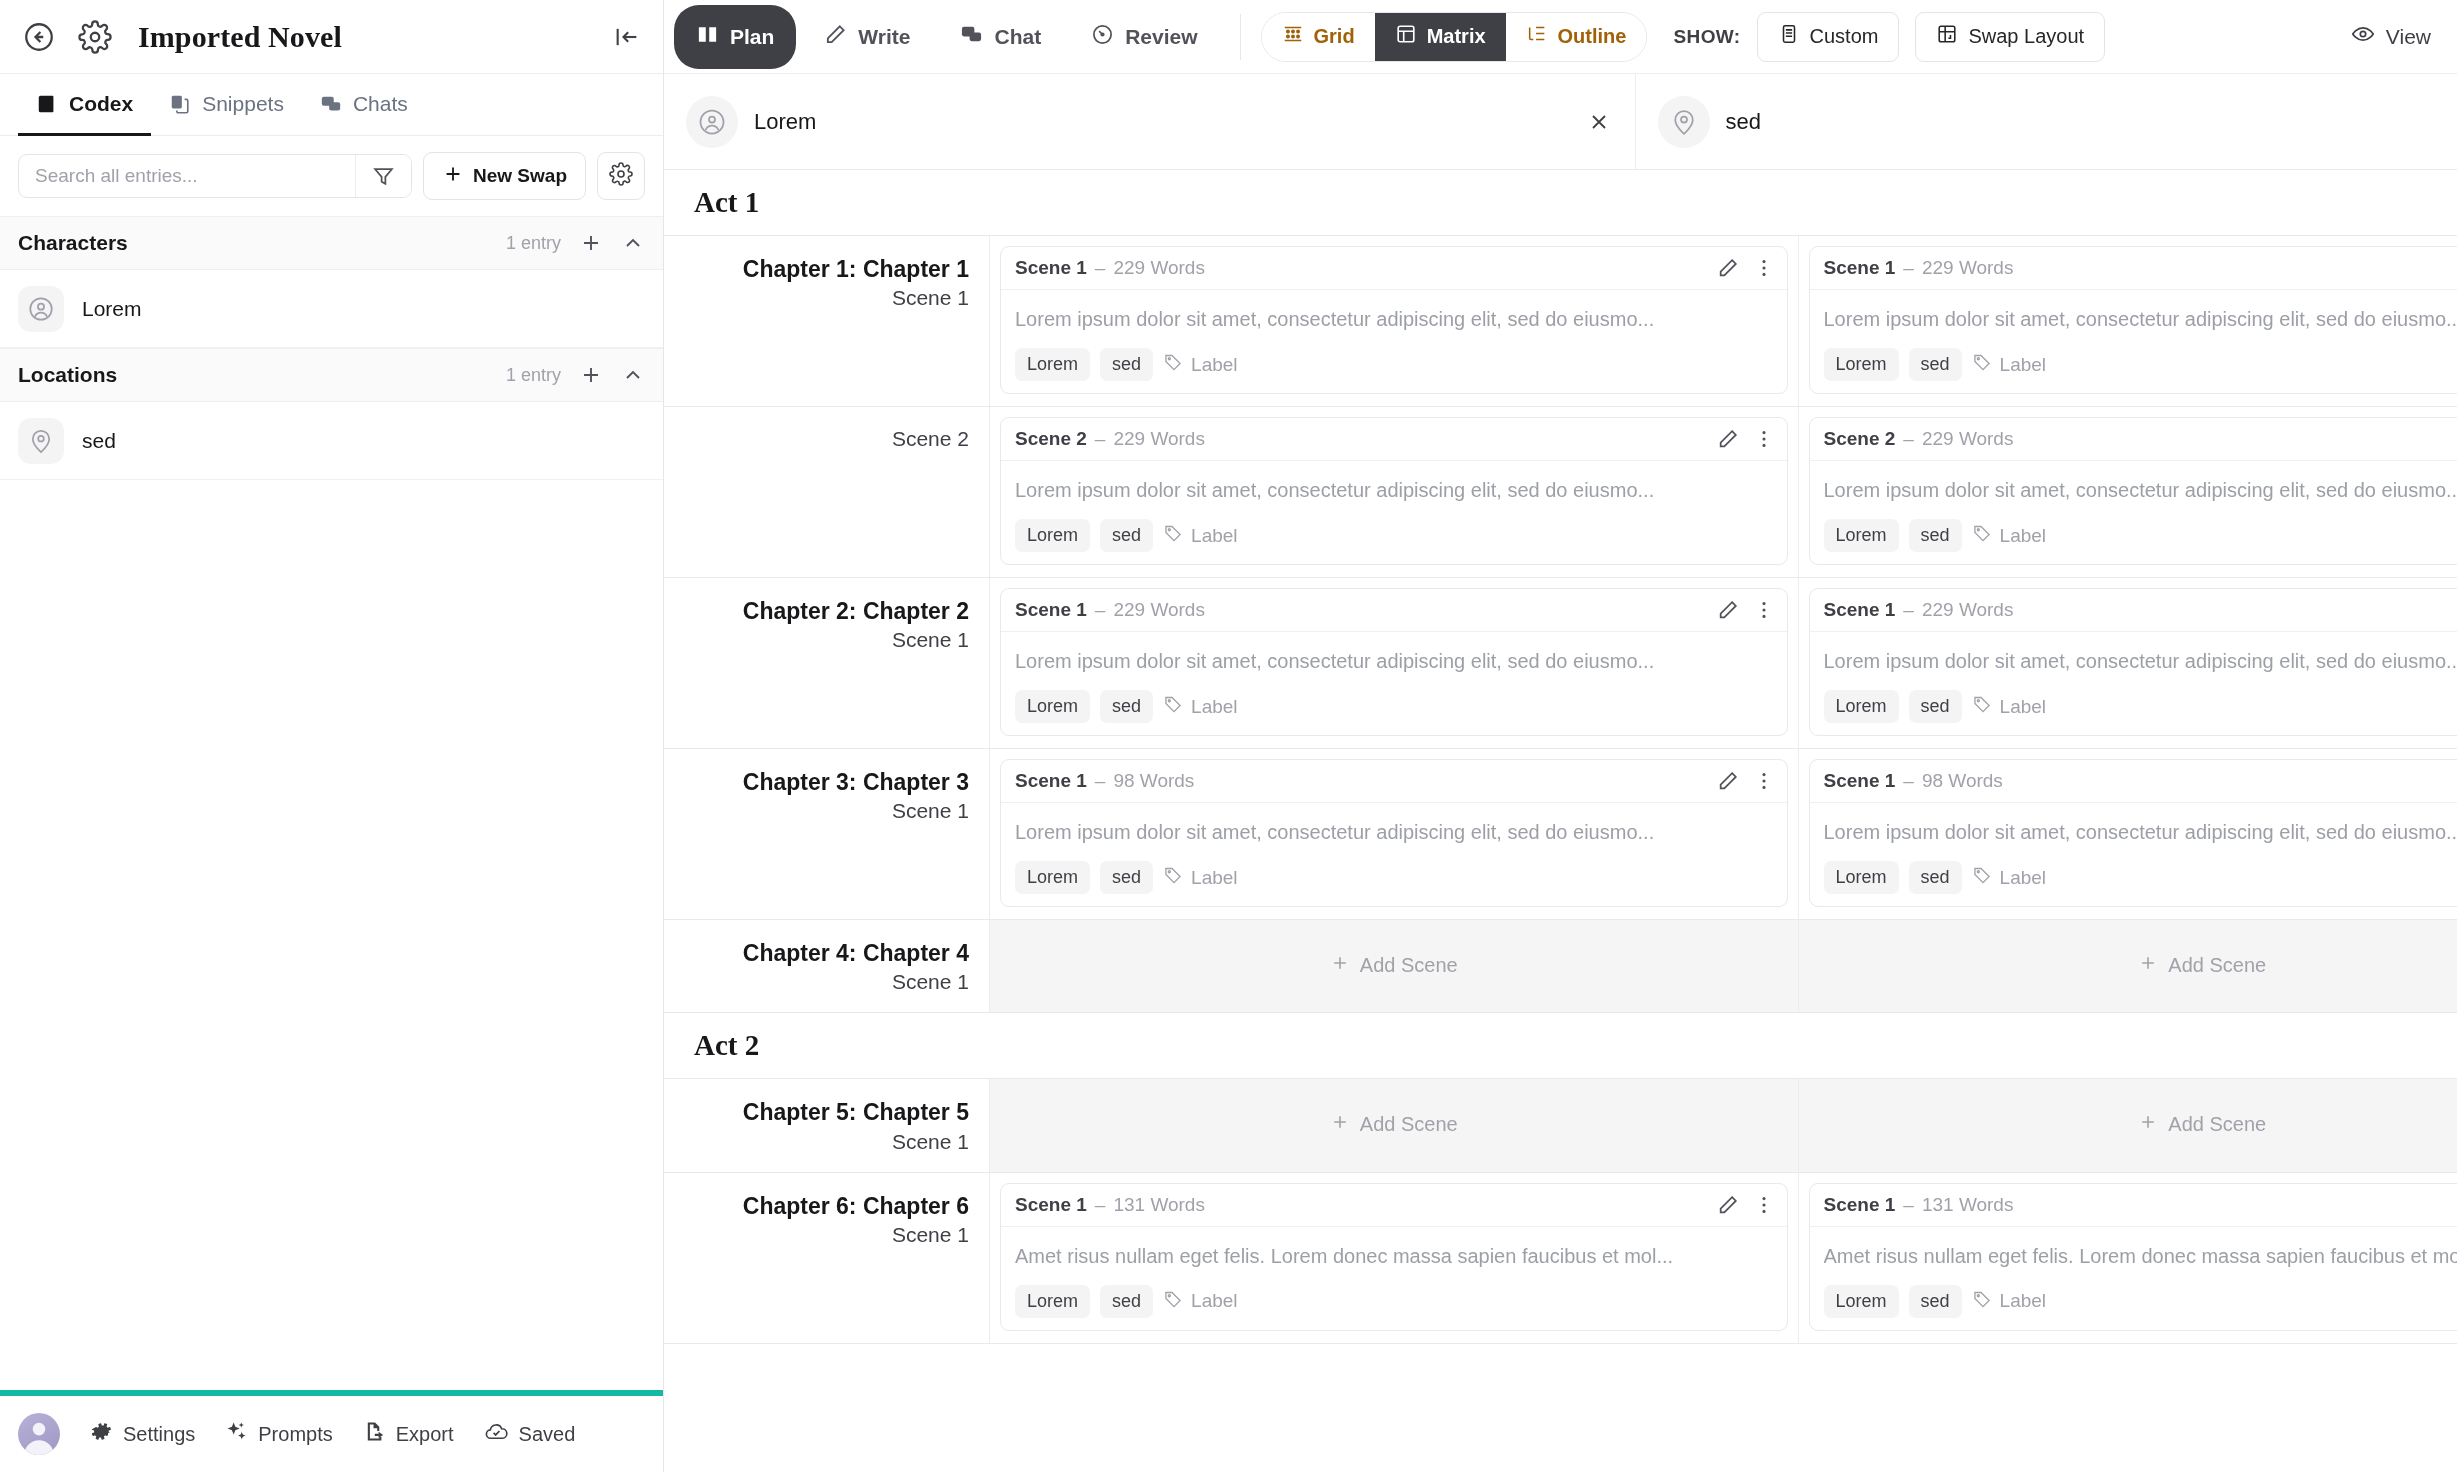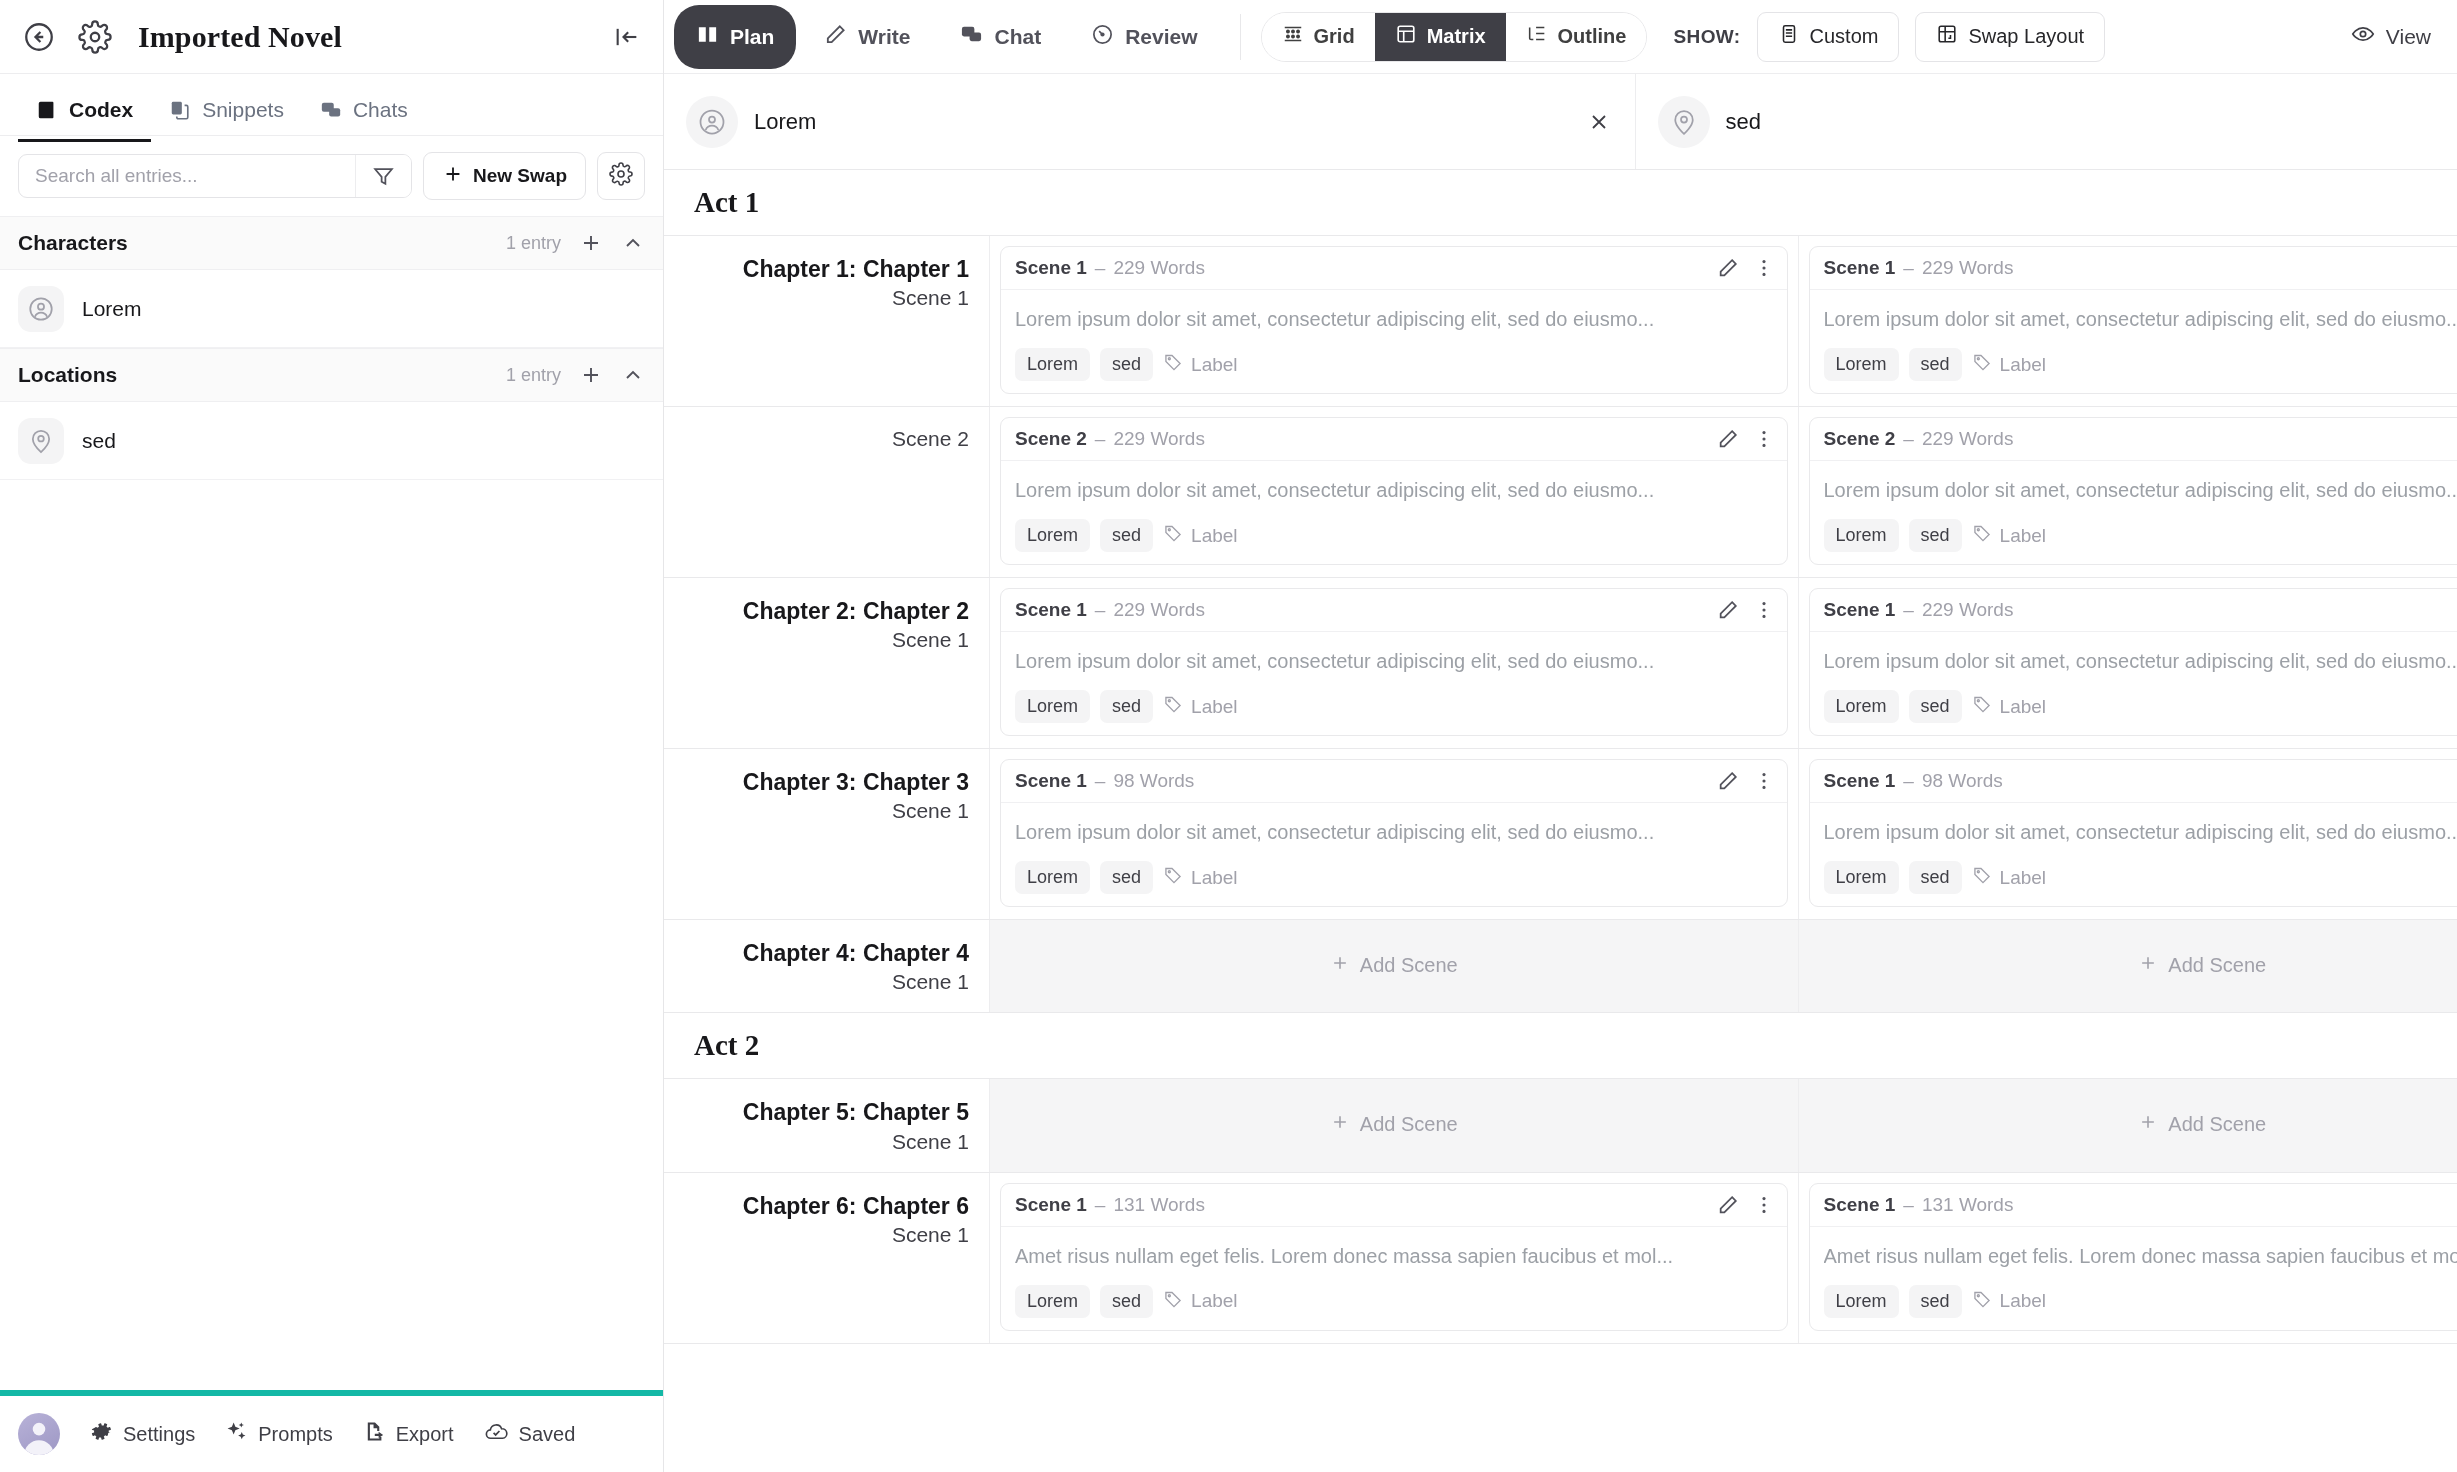--- a/index.html
+++ b/index.html
@@ -45,21 +45,21 @@
     height: 62px; flex: 0 0 62px;
     display: flex; align-items: stretch;
     padding: 0 18px;
     border-bottom: 1px solid #ededef;
   }
   .tab {
     display: flex; align-items: center; gap: 11px;
     padding: 0 18px;
     font-size: 21px; color: #6b7280; cursor: pointer;
     border-bottom: 3px solid transparent;
-    position: relative; top: 7px; justify-content: flex-end;
+    position: relative; top: 1px; justify-content: flex-end;
   }
   .tab.active { color: #18181b; font-weight: 600; border-bottom-color: #18181b; }
   .tab svg { display: block; }
 
   .search-row {
     display: flex; align-items: center; gap: 11px;
     padding: 16px 18px;
   }
   .search-wrap {
     flex: 1; display: flex; align-items: stretch;
@@ -153,21 +153,21 @@
   .mode-btn.active { background: #3f3f46; color: #ffffff; }
   .tb-div { width: 1px; height: 46px; background: #e8e8ea; margin: 0 20px; }
 
   .seg {
     display: flex; align-items: stretch;
     height: 50px; border: 1px solid #e8e8ea; border-radius: 25px; overflow: hidden; background:#fff;
   }
   .seg-btn {
     display: flex; align-items: center; gap: 10px;
     padding: 0 20px; font-size: 20px; font-weight: 600;
-    color: #404040; cursor: pointer; background: #fff; border: none;
+    color: #a16207; cursor: pointer; background: #fff; border: none;
     font-family: "Liberation Sans", sans-serif;
   }
   .seg-btn.active { background: #3f3f46; color: #fff; }
 
   .show-label { font-size: 19px; font-weight: 700; color: #3f3f46; letter-spacing: .4px; margin: 0 16px 0 26px;}
   .pill-btn {
     display: flex; align-items: center; gap: 10px;
     height: 50px; padding: 0 20px; border: 1px solid #e4e4e7; border-radius: 9px;
     font-size: 20px; font-weight: 500; color: #27272a; cursor: pointer; background:#fff;
     margin-right: 16px;

